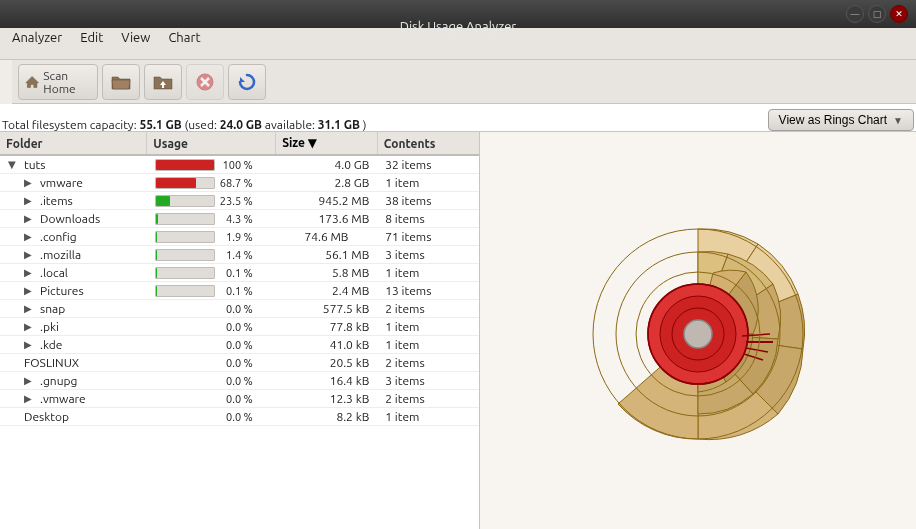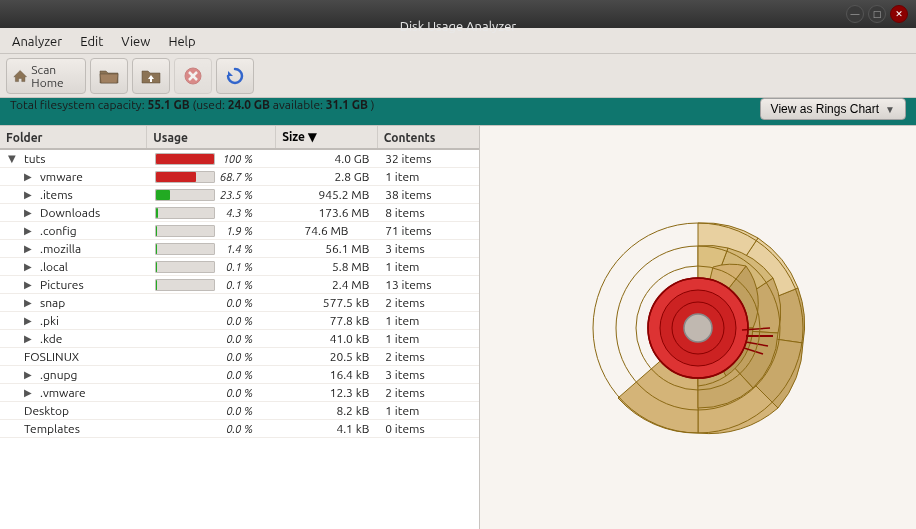--- a/index.html
+++ b/index.html
@@ -45,42 +45,42 @@
       align-items: center;
       justify-content: center;
       font-size: 9px;
       color: #aaa;
     }
 
     
     .menubar {
       background: #e8e4e0;
       border-bottom: 1px solid #c8c4c0;
-      height: 26px;
-      display: flex;
-      align-items: center;
+      height: 32px;
+      display: flex;
       padding: 0 4px;
       gap: 2px;
     }
     .menu-item {
       padding: 2px 8px;
       border-radius: 3px;
       cursor: pointer;
       color: #1a1a1a;
     }
 
     
     .toolbar {
       background: #e8e4e0;
       border-bottom: 1px solid #c8c4c0;
       height: 44px;
       display: flex;
       align-items: center;
       padding: 0 6px;
       gap: 4px;
+      margin-left: 12px;
     }
     .toolbar-btn {
       width: 38px;
       height: 36px;
       border: 1px solid #c0bcb8;
       border-radius: 4px;
       background: linear-gradient(to bottom, #f0ece8, #dcd8d4);
       cursor: pointer;
       display: flex;
       align-items: center;
@@ -93,27 +93,27 @@
     .toolbar-btn.scan-home {
       width: 80px;
       flex-direction: row;
       padding: 0 6px;
       gap: 4px;
       font-size: 12px;
     }
 
     
     .statusbar {
-      background: #0f766e;
+      background: #ffffff;
       border-bottom: 1px solid #c8c4c0;
       height: 28px;
       display: flex;
-      align-items: flex-start;
+      align-items: flex-end;
       justify-content: space-between;
-      padding: 0 10px;
+      padding: 0 2px;
       font-size: 12px;
     }
     .view-rings-btn {
       border: 1px solid #a0a0a0;
       border-radius: 4px;
       background: linear-gradient(to bottom, #f0ece8, #d8d4d0);
       padding: 3px 10px;
       cursor: pointer;
       display: flex;
       align-items: center;
@@ -181,21 +181,20 @@
       font-size: 10px;
       color: #555;
       cursor: pointer;
       width: 12px;
     }
 
     
     .usage-bar-container {
       display: flex;
       align-items: center;
-      font-style: italic;
     }
     .usage-bar-bg {
       width: 60px;
       height: 12px;
       background: #e0dcd8;
       border: 1px solid #c0bcb8;
       border-radius: 1px;
       position: relative;
       overflow: hidden;
     }
@@ -233,21 +232,21 @@
     <div class="titlebar-btn">—</div>
     <div class="titlebar-btn">□</div>
     <div class="titlebar-btn" style="background:#8B0000; color:#fff; border-color:#6B0000;">✕</div>
   </div>
 </div>
 
 <div class="menubar">
   <div class="menu-item">Analyzer</div>
   <div class="menu-item">Edit</div>
   <div class="menu-item">View</div>
-  <div class="menu-item">Help</div>
+  <div class="menu-item">Chart</div>
 </div>
 
 <div class="toolbar">
   <div class="toolbar-btn scan-home">
     <svg width="18" height="18" viewBox="0 0 18 18">
       <polygon points="9,2 1,10 3,10 3,16 7,16 7,12 11,12 11,16 15,16 15,10 17,10" fill="#8B7355" stroke="#5a4a35" stroke-width="0.5"></polygon>
     </svg>
     <span>Scan Home</span>
   </div>
   <div class="toolbar-btn">
@@ -555,36 +554,20 @@
             </td>
             <td>
               <div class="usage-bar-container">
                 <div style="width: 60px; height: 12px;"></div>
                 <span class="usage-pct">0.0 %</span>
               </div>
             </td>
             <td style="text-align: right;">8.2 kB</td>
             <td>1 item</td>
           </tr>
-          <tr>
-            <td>
-              <div class="folder-name" style="padding-left: 0px;">
-                <span class="expand-arrow"></span>
-                <span>Templates</span>
-              </div>
-            </td>
-            <td>
-              <div class="usage-bar-container">
-                <div style="width: 60px; height: 12px;"></div>
-                <span class="usage-pct">0.0 %</span>
-              </div>
-            </td>
-            <td style="text-align: right;">4.1 kB</td>
-            <td>0 items</td>
-          </tr>
         </tbody>
     </table>
   </div>
 
   <div class="chart-panel">
     <svg width="280" height="280" viewBox="0 0 280 280">
 
       <path d="M 140 140 L 240 100 A 105 105 0 0 1 245 155 Z" fill="#c8a86a" stroke="#8B6914" stroke-width="1"></path>
       <path d="M 140 140 L 245 155 A 105 105 0 0 1 220 220 Z" fill="#c8a86a" stroke="#8B6914" stroke-width="1"></path>
       <path d="M 140 140 L 220 220 A 105 105 0 0 1 140 245 Z" fill="#d4b478" stroke="#8B6914" stroke-width="1"></path>

